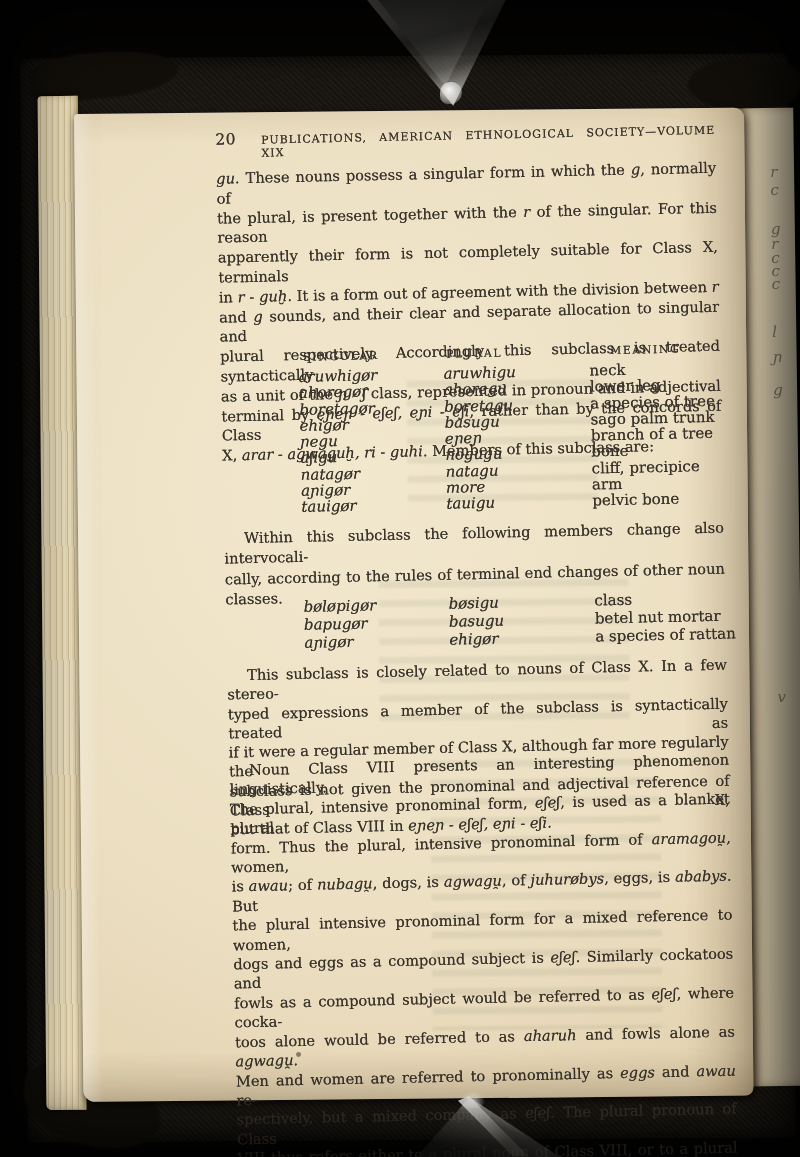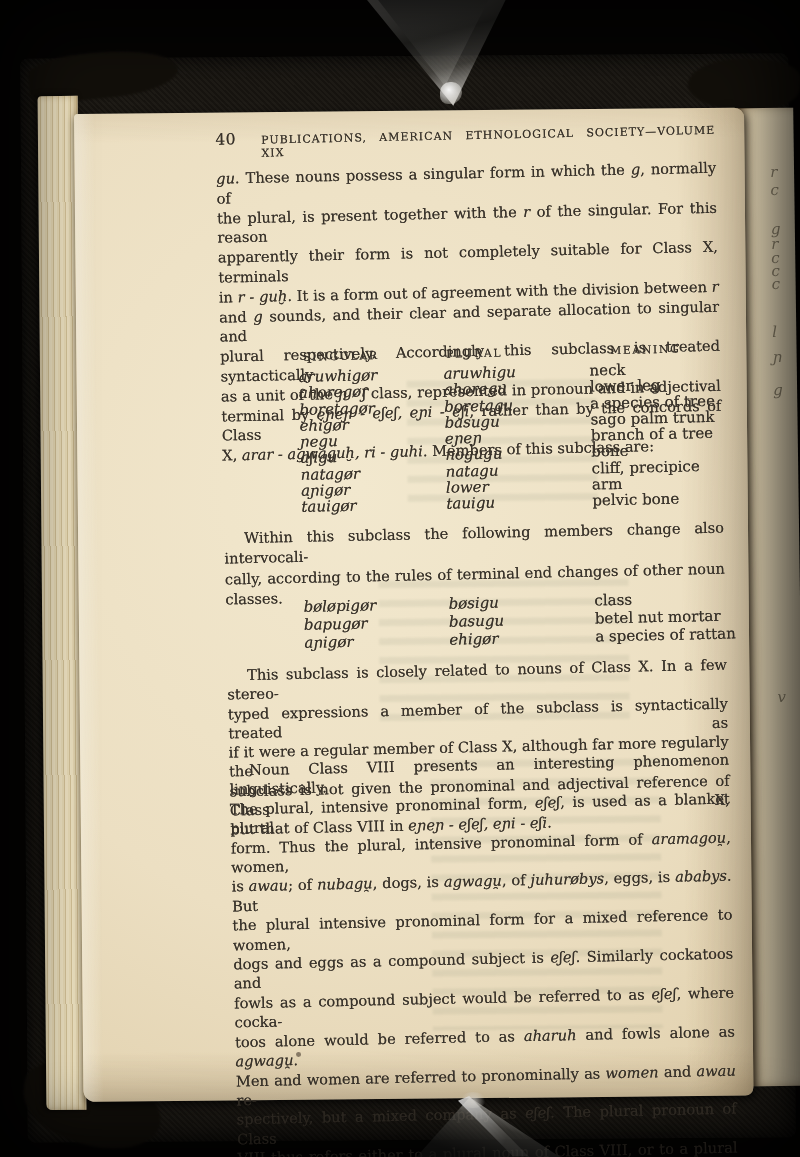--- a/index.html
+++ b/index.html
@@ -118,21 +118,21 @@
 
   <div class="page-main">
     <div class="ghost g1"></div>
     <div class="ghost g2"></div>
     <div class="ghost g3"></div>
     <div class="speck" style="left:213px;top:940px;"></div>
     <div class="speck" style="left:345px;top:736px;width:3px;height:3px;"></div>
 
     <div class="content">
       <div class="blk running-header">
-        <span class="pagenum">40</span>
+        <span class="pagenum">20</span>
         <span class="rh-title">PUBLICATIONS, AMERICAN ETHNOLOGICAL SOCIETY—VOLUME XIX</span>
       </div>
 
       <div class="blk para blk-p1" id="p0">
           <div class="line j"><span class="it">gu</span><span>. These nouns possess a singular form in which the </span><span class="it">g</span><span>, normally of</span></div>
           <div class="line j"><span>the plural, is present together with the </span><span class="it">r</span><span> of the singular. For this reason</span></div>
           <div class="line j"><span>apparently their form is not completely suitable for Class X, terminals</span></div>
           <div class="line j"><span>in </span><span class="it">r - guḫ</span><span>. It is a form out of agreement with the division between </span><span class="it">r</span></div>
           <div class="line j"><span>and </span><span class="it">g</span><span> sounds, and their clear and separate allocation to singular and</span></div>
           <div class="line j"><span>plural respectively. Accordingly this subclass is treated syntactically</span></div>
@@ -177,21 +177,21 @@
             <span class="c-p">nogugu</span>
             <span class="c-m">bone</span>
           </div>
           <div class="trow">
             <span class="c-s">natagør</span>
             <span class="c-p">natagu</span>
             <span class="c-m">cliff, precipice</span>
           </div>
           <div class="trow">
             <span class="c-s">aɲigør</span>
-            <span class="c-p">lower</span>
+            <span class="c-p">more</span>
             <span class="c-m">arm</span>
           </div>
           <div class="trow">
             <span class="c-s">tauigør</span>
             <span class="c-p">tauigu</span>
             <span class="c-m">pelvic bone</span>
           </div>
         </div>
 
       <div class="blk para blk-p2" id="p1">
@@ -227,21 +227,21 @@
         </div>
       <div class="blk para blk-p4" id="p3">
           <div class="line j ind"><span>Noun Class VIII presents an interesting phenomenon linguistically.</span></div>
           <div class="line j"><span>The plural, intensive pronominal form, </span><span class="it">eʃeʃ</span><span>, is used as a blanket plural</span></div>
           <div class="line j"><span>form. Thus the plural, intensive pronominal form of </span><span class="it">aramagou̯</span><span>, women,</span></div>
           <div class="line j"><span>is </span><span class="it">awau</span><span>; of </span><span class="it">nubagu̯</span><span>, dogs, is </span><span class="it">agwagu̯</span><span>, of </span><span class="it">juhurøbys</span><span>, eggs, is </span><span class="it">ababys</span><span>. But</span></div>
           <div class="line j"><span>the plural intensive pronominal form for a mixed reference to women,</span></div>
           <div class="line j"><span>dogs and eggs as a compound subject is </span><span class="it">eʃeʃ</span><span>. Similarly cockatoos and</span></div>
           <div class="line j"><span>fowls as a compound subject would be referred to as </span><span class="it">eʃeʃ</span><span>, where cocka-</span></div>
           <div class="line j"><span>toos alone would be referred to as </span><span class="it">aharuh</span><span> and fowls alone as </span><span class="it">agwagu̯</span><span>.</span></div>
-          <div class="line j"><span>Men and women are referred to pronominally as </span><span class="it">women</span><span> and </span><span class="it">awau</span><span> re-</span></div>
+          <div class="line j"><span>Men and women are referred to pronominally as </span><span class="it">eggs</span><span> and </span><span class="it">awau</span><span> re-</span></div>
           <div class="line j"><span>spectively, but a mixed company as </span><span class="it">eʃeʃ</span><span>. The plural pronoun of Class</span></div>
           <div class="line j"><span>VIII thus refers either to a plural noun of Class VIII, or to a plural</span></div>
         </div>
     </div>
   </div>
 
   <div class="clip-top">
     <div class="c-outer"></div>
     <div class="c-inner"></div>
     <div class="c-tip"></div>

